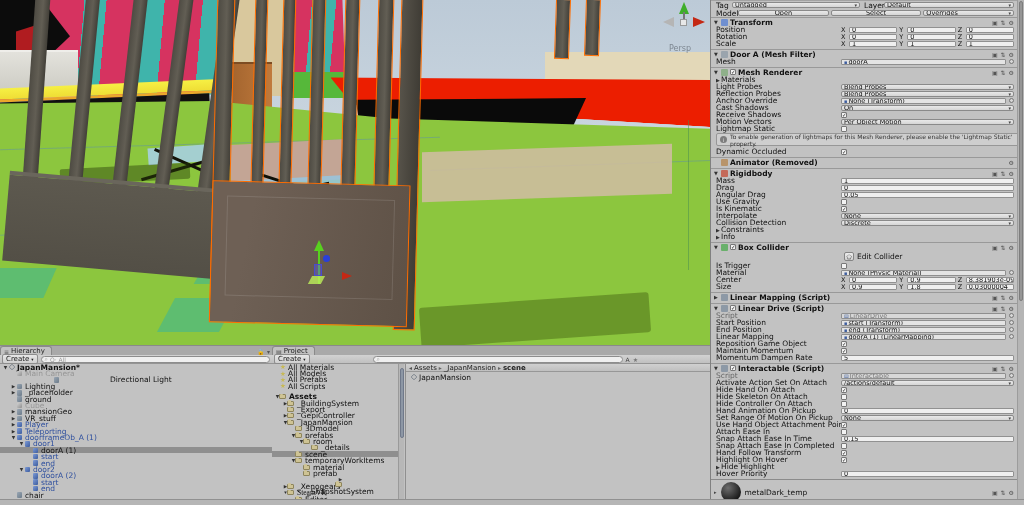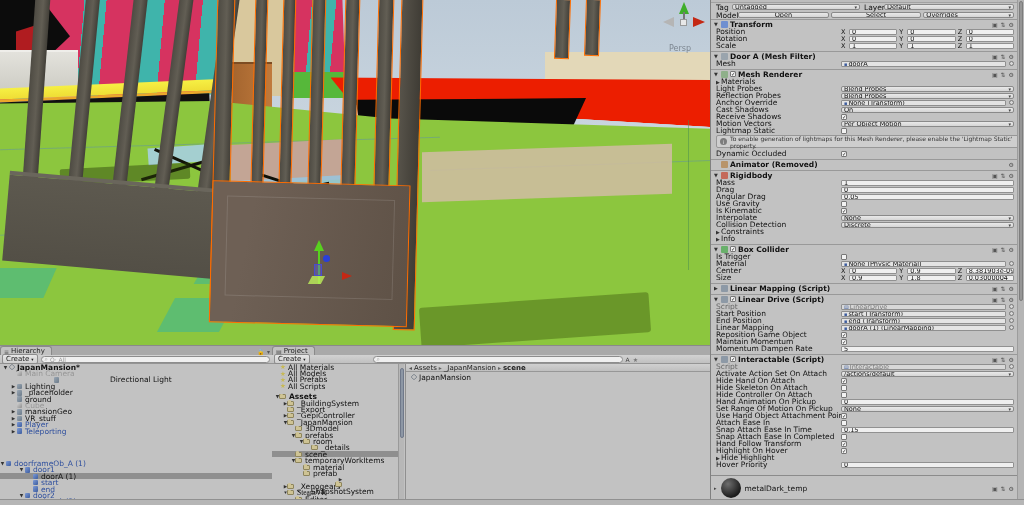--- a/index.html
+++ b/index.html
@@ -278,21 +278,21 @@
           </span>
           <span class="t-pf">Player</span>
         </div>
         <div class="trow" style="padding-left: 11px;">
           <span class="arr">▶</span>
           <span class="ticon">
             <span class="cube pf"></span>
           </span>
           <span class="t-pf">Teleporting</span>
         </div>
-        <div class="trow" style=" margin-top: 26px;">
+        <div class="trow" style="padding-left: 11px;">
           <span class="arr">▼</span>
           <span class="ticon">
             <span class="cube pf"></span>
           </span>
           <span class="t-pf">doorframeOb_A (1)</span>
         </div>
         <div class="trow" style="padding-left: 19px;">
           <span class="arr">▼</span>
           <span class="ticon">
             <span class="cube pf"></span>
@@ -807,20 +807,24 @@
             <span class="foldarr">▼</span>
             <span class="cicon" style="background: rgb(105, 176, 107);"></span>
             <span class="cb">✓</span>
             <span class="ctitle">Box Collider</span>
             <span class="hicons">
               <span>▣</span>
               <span>⇅</span>
               <span>⚙</span>
             </span>
           </div>
+          <div class="editbtn-row">
+            <span class="editbtn-icon">⬠</span>
+            <span class="editbtn-label">Edit Collider</span>
+          </div>
           <div class="irow">
             <span class="ilabel">Is Trigger</span>
             <div class="ival">
               <span class="cb"></span>
             </div>
           </div>
           <div class="irow">
             <span class="ilabel">Material</span>
             <div class="ival">
               <div class="obj">

